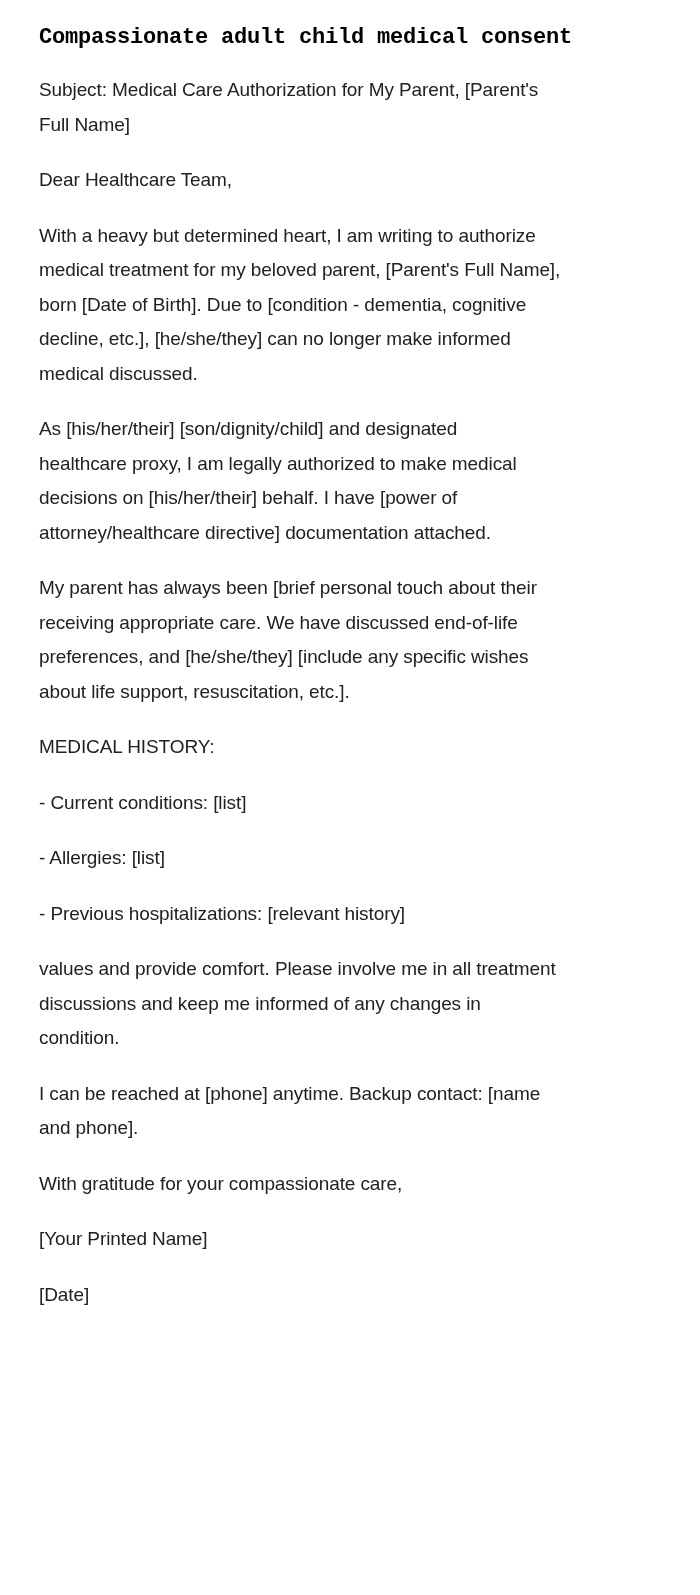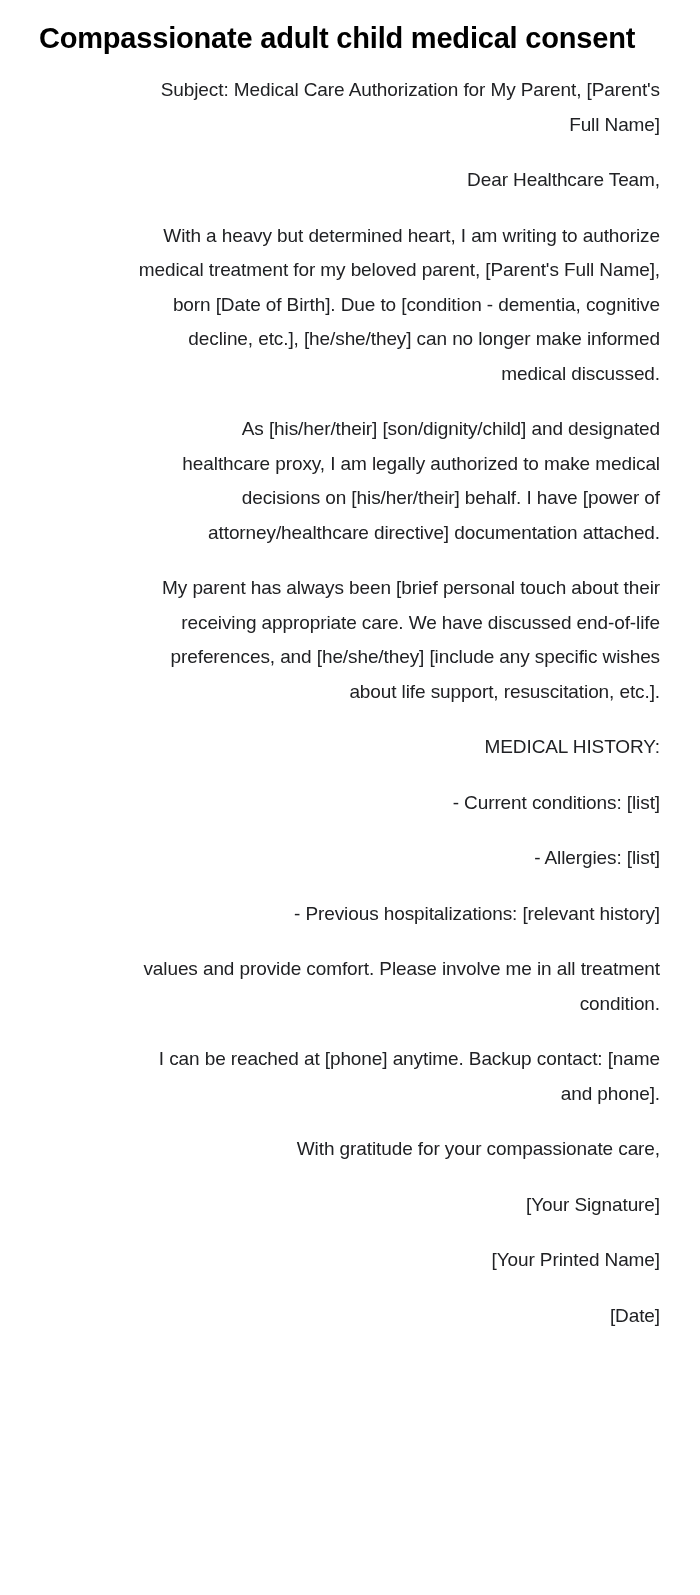--- a/index.html
+++ b/index.html
@@ -11,33 +11,33 @@
     width: 700px;
     min-height: 1595px;
     box-sizing: border-box;
     padding: 24px 40px 48px 39px;
     background: #ffffff;
     font-family: "Liberation Sans", sans-serif;
     color: #202124;
   }
   .doc-title {
     margin: 0;
-    font-size: 29px;
+    font-size: 22px;
     line-height: 28px;
     font-weight: 700;
     color: #000000;
     letter-spacing: -0.2px;
+    font-family: Liberation Mono, monospace;
   }
   .para {
     margin: 21px 0 0 0;
     font-size: 19px;
     line-height: 34.5px;
     font-weight: 400;
     letter-spacing: -0.1px;
-    text-align: right;
   }
   .ln {
     display: block;
     white-space: pre;
   }
 </style>
 </head>
 <body>
 
 <div class="page">
@@ -87,35 +87,33 @@
   <p class="para">
     <span class="ln">- Allergies: [list]</span>
   </p>
 
   <p class="para">
     <span class="ln">- Previous hospitalizations: [relevant history]</span>
   </p>
 
   <p class="para">
     <span class="ln">values and provide comfort. Please involve me in all treatment</span>
+    <span class="ln">discussions and keep me informed of any changes in</span>
     <span class="ln">condition.</span>
   </p>
 
   <p class="para">
     <span class="ln">I can be reached at [phone] anytime. Backup contact: [name</span>
     <span class="ln">and phone].</span>
   </p>
 
   <p class="para">
     <span class="ln">With gratitude for your compassionate care,</span>
   </p>
 
-  <p class="para">
-    <span class="ln">[Your Signature]</span>
-  </p>
 
   <p class="para">
     <span class="ln">[Your Printed Name]</span>
   </p>
 
 
   <p class="para">
     <span class="ln">[Date]</span>
   </p>
 

